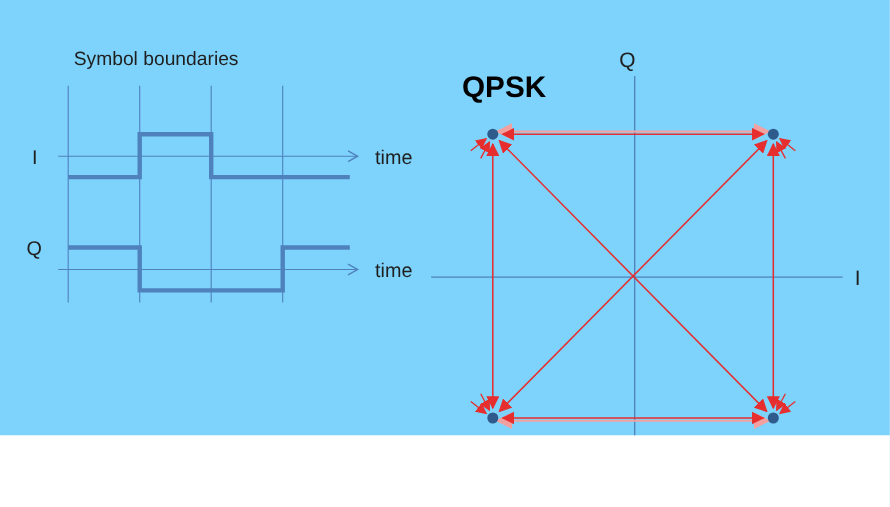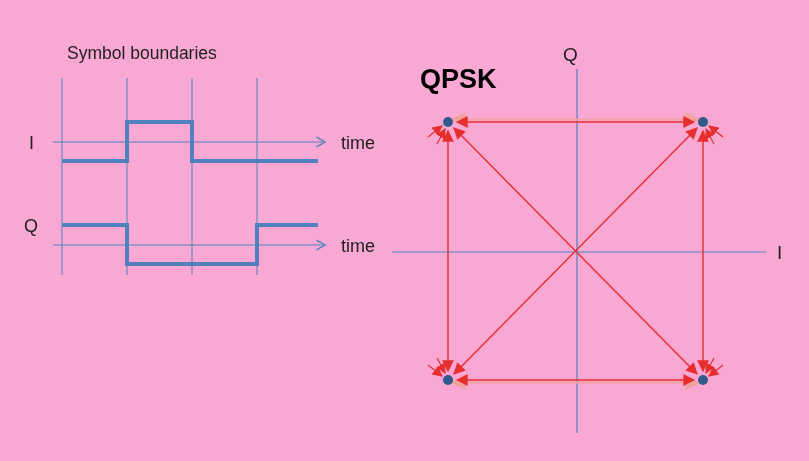--- a/index.html
+++ b/index.html
@@ -4,22 +4,22 @@
 <style>
   html, body {
     margin: 0;
     padding: 0;
     background: #ffffff;
     font-family: "Liberation Sans", sans-serif;
   }
   .canvas {
     position: relative;
     width: 809px;
-    height: 461px;
-    background: #f9a8d4;
+    height: 396px;
+    background: #7dd3fc;
     overflow: hidden;
   }
   svg { position: absolute; left: 0; top: 0; }
   text { fill: #1f1f1f; }
   .title-small { font-size: 17.5px; }
   .axis-label { font-size: 18px; }
   .axis-label-right { font-size: 19px; }
   .big-title { font-size: 27px; font-weight: bold; fill: #000000; }
 </style>
 </head>

